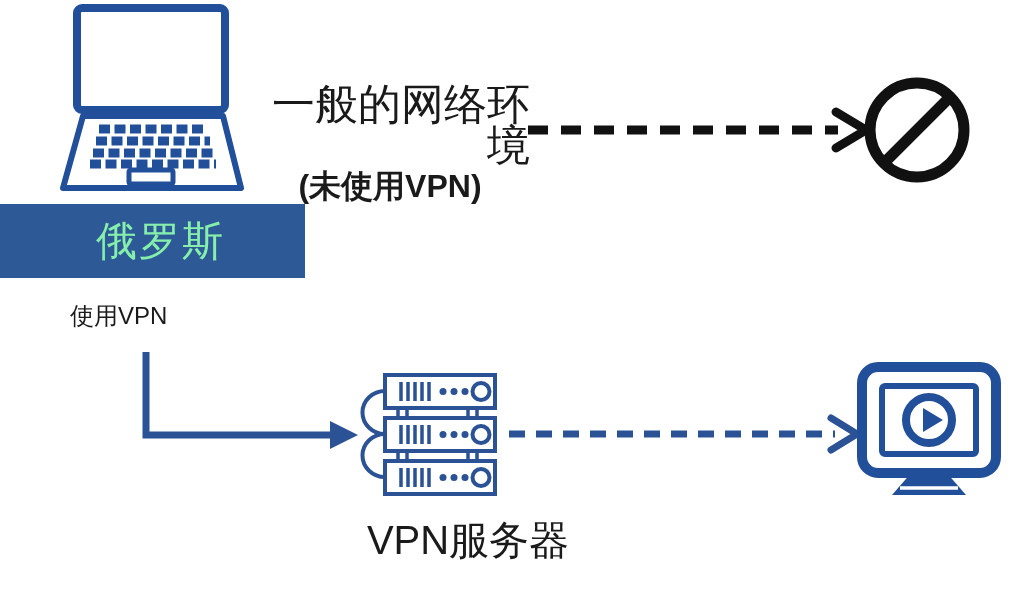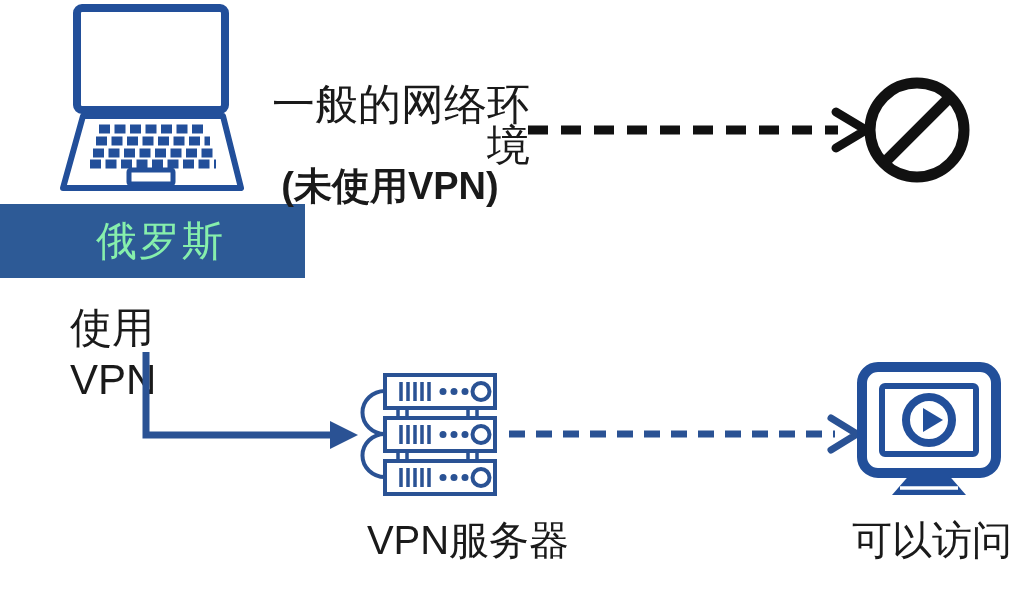--- a/index.html
+++ b/index.html
@@ -21,25 +21,25 @@
     padding-left:16px;box-sizing:border-box;
   }
   .russia-banner span{
     color:#86efac;font-size:41px;letter-spacing:2px;
   }
   .normal-env{
     left:250px;top:84px;width:280px;
     text-align:center;line-height:41px;
   }
   .normal-env .l1{font-size:43px;font-weight:400;text-align:right;}
-  .normal-env .l2{font-size:38px;font-weight:700;}
+  .normal-env .l2{font-size:32px;font-weight:700;}
 
   .use-vpn{
     left:70px;top:300px;width:160px;
-    font-size:42px;
+    font-size:24px;
   }
   .cannot-access{
     left:838px;top:212px;width:176px;
     text-align:center;font-size:41px;
   }
   .vpn-server{
     left:340px;top:513px;width:256px;
     text-align:center;font-size:40px;
   }
   .can-access{
@@ -150,15 +150,14 @@
     <svg width="148" height="142" viewBox="0 0 148 142" fill="none" stroke="#224f9a">
       <path d="M57,112 L91,112 L111,135 L37,135 Z" fill="#224f9a" stroke="none"></path>
       <path d="M45,128 H103" stroke="#ffffff" stroke-width="3.5"></path>
       <rect x="7" y="7" width="134" height="106" rx="16" stroke-width="10"></rect>
       <rect x="27" y="26" width="94" height="68" rx="3" stroke-width="6"></rect>
       <circle cx="74" cy="60" r="23" stroke-width="8"></circle>
       <path d="M68,48 L88,60 L68,72 Z" fill="#224f9a" stroke="none"></path>
     </svg>
   </div>
 
-  <div class="abs can-access">可以访问</div>
 
 </div>
 
 </body></html>

